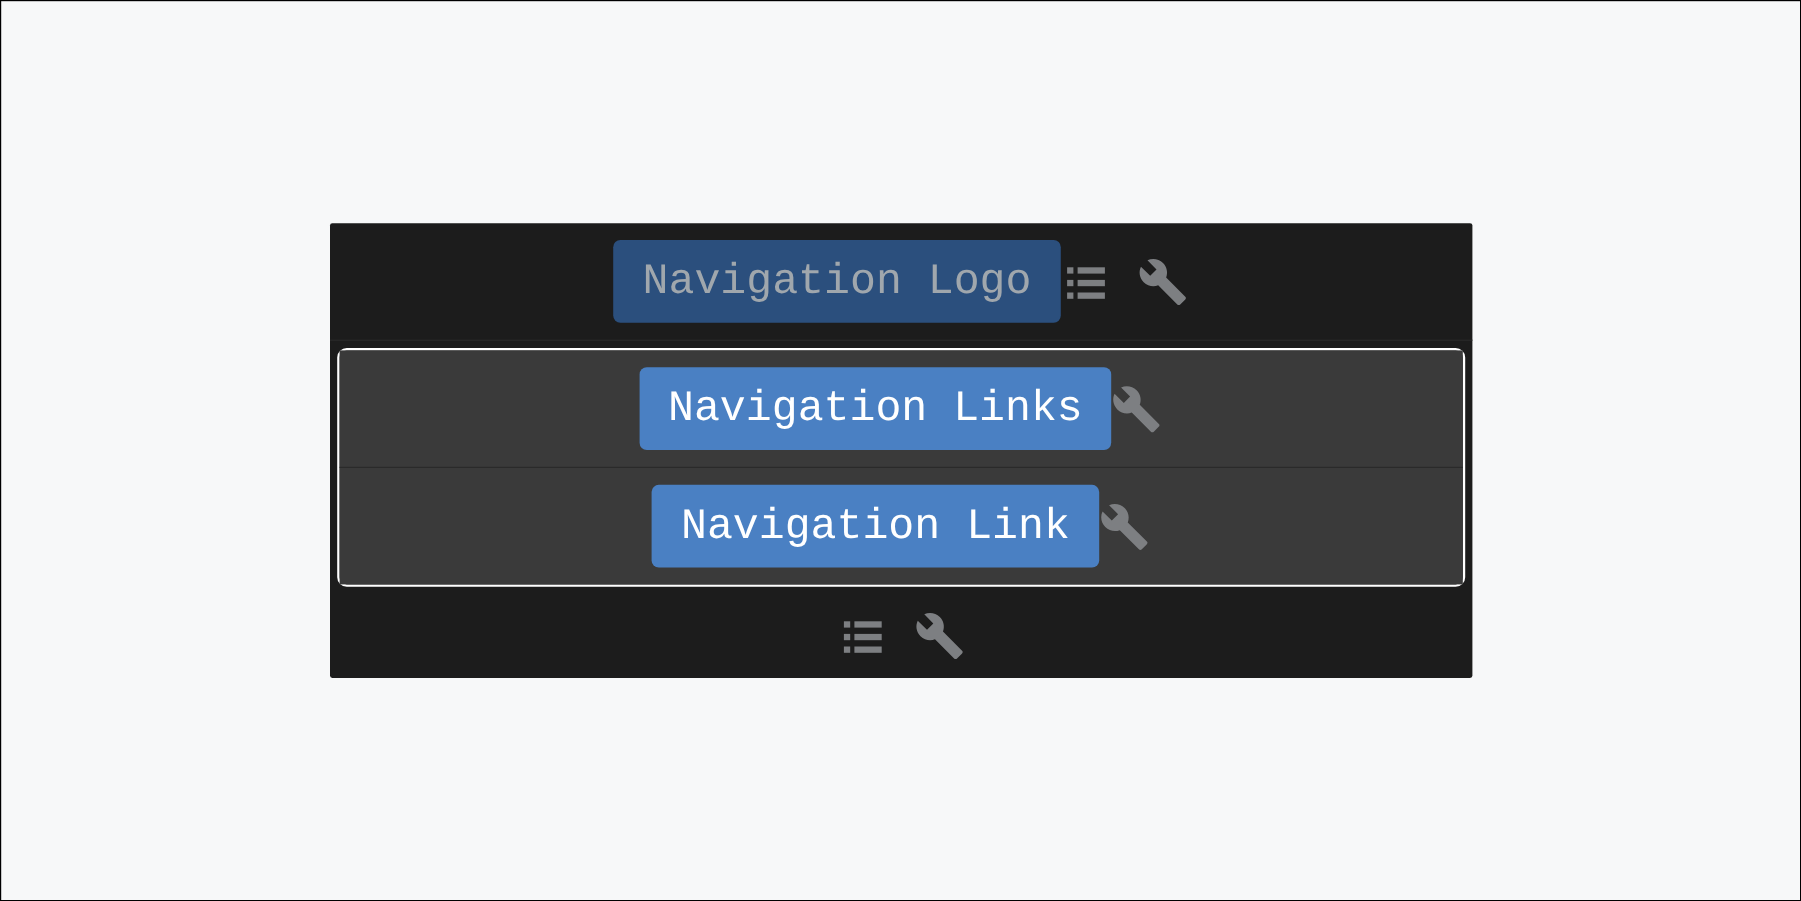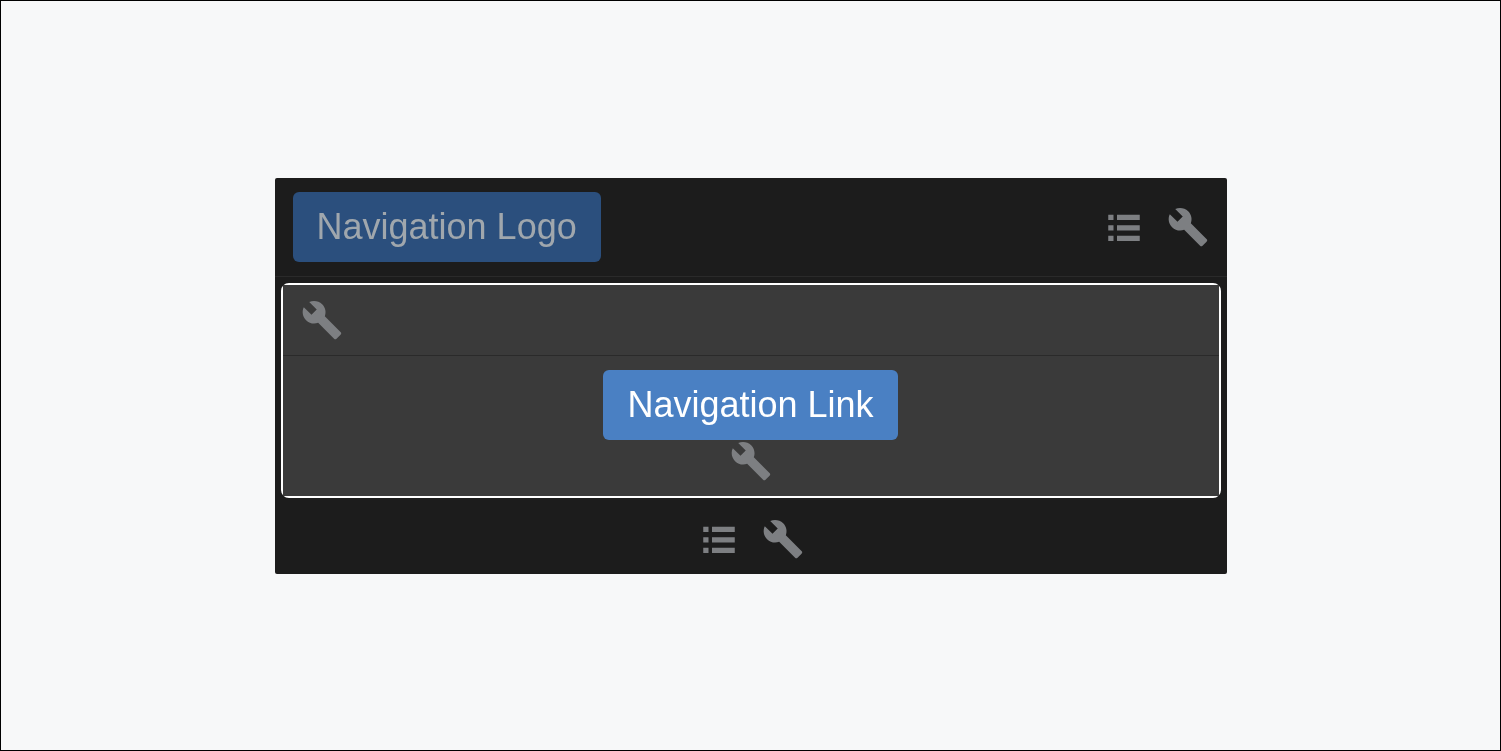--- a/index.html
+++ b/index.html
@@ -13,25 +13,26 @@
     border: 1px solid #000;
   }
   .panel {
     width: 952px;
     background: #1c1c1c;
     border-radius: 2px;
   }
   .row {
     display: flex;
     align-items: center;
-    justify-content: space-between;
+    justify-content: center;
     padding: 14px 18px;
     border-bottom: 1px solid #2a2a2a;
+    font-family: Liberation Mono, monospace;
   }
-  .row:last-child { border-bottom: none; flex-direction: column; }
+  .row:last-child { border-bottom: none; }
   .row.dim .tag { background: #2b4f7d; color: #a0a7ad; }
   .row.sel { background: #3a3a3a; }
   .row.sel .tag { background: #4a80c3; color: #fff; }
   .group {
     border: 2px solid #fff;
     border-radius: 8px;
     margin: 6px 6px;
   }
   .tag {
     display: inline-block;
@@ -77,20 +78,21 @@
       <span class="icon">
         <svg viewBox="0 0 24 24">
             <path d="M22.7 19l-9.1-9.1c.9-2.3.4-5-1.5-6.9-2-2-5-2.4-7.4-1.3L9 6 6 9 1.6 4.7C.4 7.1.9 10.1 2.9 12.1c1.9 1.9 4.6 2.4 6.9 1.5l9.1 9.1c.4.4 1 .4 1.4 0l2.3-2.3c.5-.4.5-1.1.1-1.4z"></path>
           </svg>
       </span>
     </div>
   </div>
 
   <div class="group">
     <div class="row sel">
+      <span class="tag">Navigation Links</span>
       <div class="actions">
         <span class="icon">
           <svg viewBox="0 0 24 24">
               <path d="M22.7 19l-9.1-9.1c.9-2.3.4-5-1.5-6.9-2-2-5-2.4-7.4-1.3L9 6 6 9 1.6 4.7C.4 7.1.9 10.1 2.9 12.1c1.9 1.9 4.6 2.4 6.9 1.5l9.1 9.1c.4.4 1 .4 1.4 0l2.3-2.3c.5-.4.5-1.1.1-1.4z"></path>
             </svg>
         </span>
       </div>
     </div>
     <div class="row sel">
       <span class="tag">Navigation Link</span>

